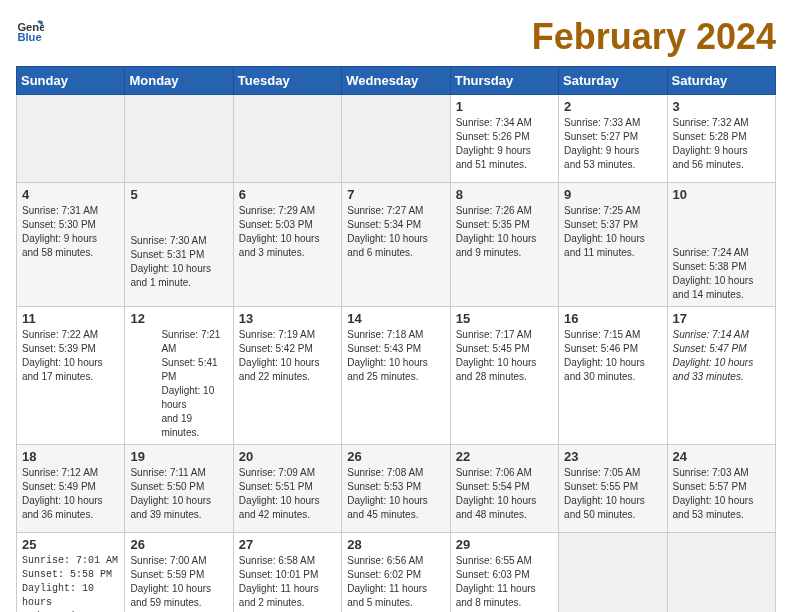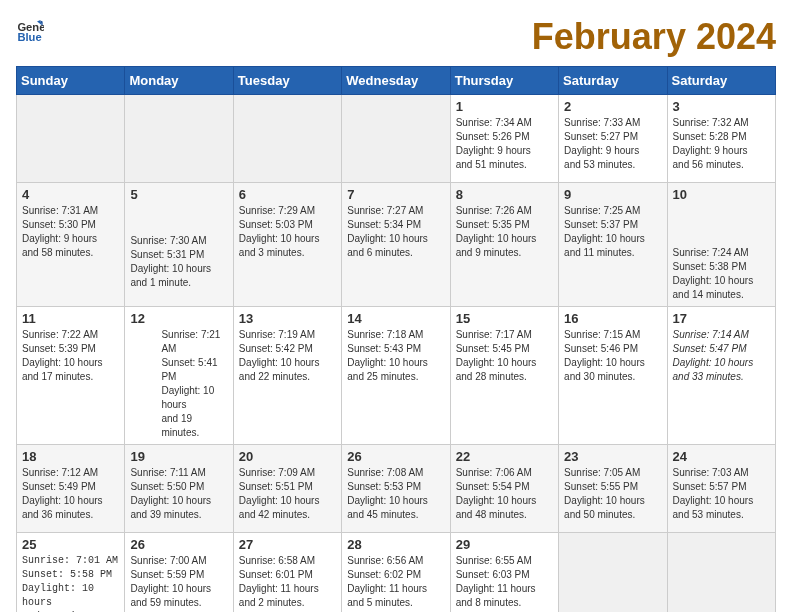--- a/index.html
+++ b/index.html
@@ -306,21 +306,21 @@
         <td>
           <span class="day-number">26</span>
           <div class="day-info" style="white-space: pre-line;">Sunrise: 7:00 AM
 Sunset: 5:59 PM
 Daylight: 10 hours
 and 59 minutes.</div>
         </td>
         <td>
           <span class="day-number">27</span>
           <div class="day-info" style="white-space: pre-line;">Sunrise: 6:58 AM
-Sunset: 6:01 PM
+Sunset: 10:01 PM
 Daylight: 11 hours
 and 2 minutes.</div>
         </td>
         <td>
           <span class="day-number">28</span>
           <div class="day-info" style="white-space: pre-line;">Sunrise: 6:56 AM
 Sunset: 6:02 PM
 Daylight: 11 hours
 and 5 minutes.</div>
         </td>

